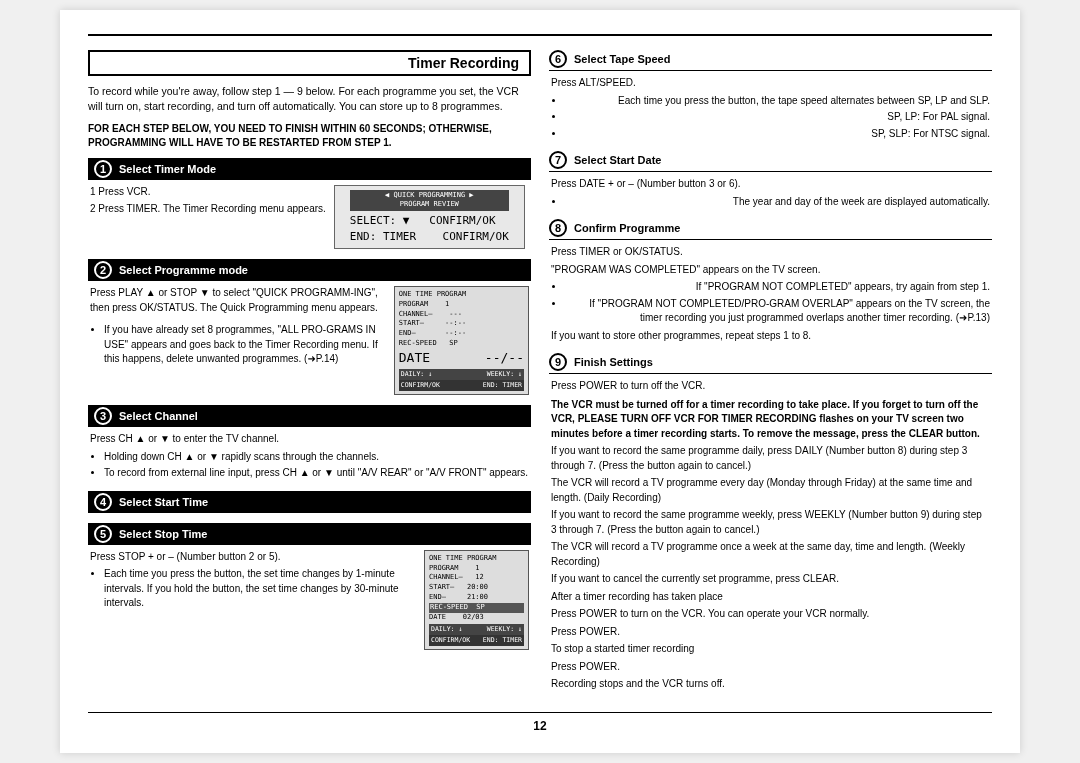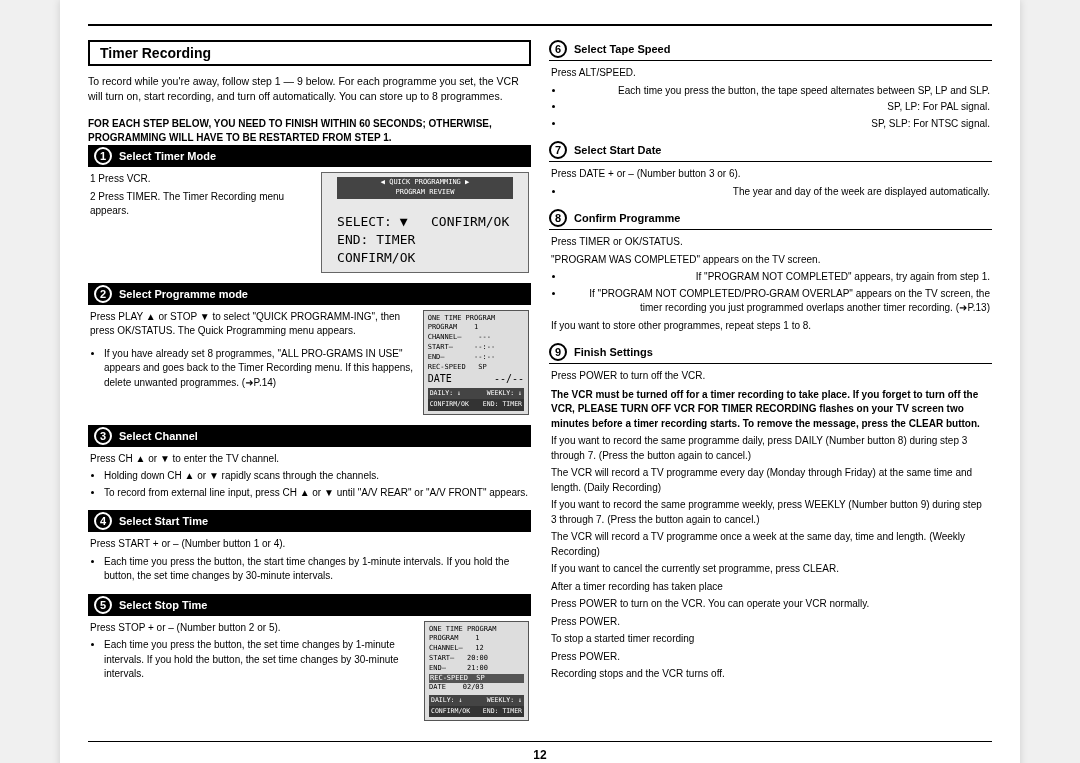--- a/index.html
+++ b/index.html
@@ -38,37 +38,37 @@
       min-width: 0;
     }
     .right-col {
       flex: 1;
       min-width: 0;
     }
     
     .timer-title-box {
       border: 2px solid #000;
       background: #fff;
-      text-align: left;
+      text-align: right;
       font-size: 14px;
       font-weight: bold;
       padding: 3px 10px;
       margin-bottom: 8px;
       display: inline-block;
       width: 100%;
     }
     .intro-text {
       font-size: 10.5px;
-      margin-bottom: 13px;
+      margin-bottom: 7px;
       line-height: 1.45;
     }
     .warning-text {
       font-size: 10px;
       font-weight: bold;
-      margin-bottom: 0;
+      margin-bottom: 8px;
       line-height: 1.4;
     }
     
     .step-section {
       margin-bottom: 10px;
     }
     .step-header {
       display: flex;
       align-items: center;
       background: #000;
@@ -214,21 +214,21 @@
         </div>
         <div class="step-body">
           <div class="step-row">
             <div>
               <p><span class="bold">1</span> Press VCR.</p>
               <p><span class="bold">2</span> Press TIMER. The Timer Recording menu appears.</p>
             </div>
             <div>
               <div class="screen-mock">
                 <div class="header-bar">◀ QUICK PROGRAMMING ▶<br>PROGRAM REVIEW</div>
-                <div style="font-size:13px; margin-top:14px;">
+                <div style="font-size:11px; margin-top:2px;">
                   <div>SELECT: ▼ &nbsp; CONFIRM/OK</div>
                   <div>END: TIMER &nbsp;&nbsp; CONFIRM/OK</div>
                 </div>
               </div>
             </div>
           </div>
         </div>
       </div>
 
       
@@ -246,21 +246,21 @@
               </ul>
             </div>
             <div>
               <div class="screen2">
                 <div style="font-size:7px;">ONE TIME PROGRAM</div>
                 <div style="font-size:7px;">PROGRAM &nbsp;&nbsp; 1</div>
                 <div style="font-size:7px;">CHANNEL— &nbsp;&nbsp;&nbsp;---</div>
                 <div style="font-size:7px;">START— &nbsp;&nbsp;&nbsp;&nbsp;--:--</div>
                 <div style="font-size:7px;">END— &nbsp;&nbsp;&nbsp;&nbsp;&nbsp;&nbsp;--:--</div>
                 <div style="font-size:7px;">REC-SPEED &nbsp;&nbsp;SP</div>
-                <div style="font-size:10px;">DATE &nbsp;&nbsp;&nbsp;&nbsp;&nbsp;&nbsp;--/--</div>
+                <div style="font-size:13px;">DATE &nbsp;&nbsp;&nbsp;&nbsp;&nbsp;&nbsp;--/--</div>
                 <div style="display:flex; justify-content:space-between; margin-top:2px; font-size:6.5px; background:#444; color:#fff; padding:1px 2px;">
                   <span>DAILY: ↓</span>
                     <span>WEEKLY: ↓</span>
                 </div>
                 <div style="display:flex; justify-content:space-between; font-size:6.5px; background:#333; color:#fff; padding:1px 2px;">
                   <span>CONFIRM/OK</span>
                     <span>END: TIMER</span>
                 </div>
               </div>
             </div>
@@ -281,26 +281,20 @@
             <li>To record from external line input, press CH ▲ or ▼ until "A/V REAR" or "A/V FRONT" appears.</li>
           </ul>
         </div>
       </div>
 
       
       <div class="step-section">
         <div class="step-header">
           <div class="step-number">4</div>
           <div class="step-title">Select Start Time</div>
-        </div>
-        <div class="step-body">
-          <p>Press START + or – (Number button 1 or 4).</p>
-          <ul>
-            <li>Each time you press the button, the start time changes by 1-minute intervals. If you hold the button, the set time changes by 30-minute intervals.</li>
-          </ul>
         </div>
       </div>
 
       
       <div class="step-section">
         <div class="step-header">
           <div class="step-number">5</div>
           <div class="step-title">Select Stop Time</div>
         </div>
         <div class="step-body">

